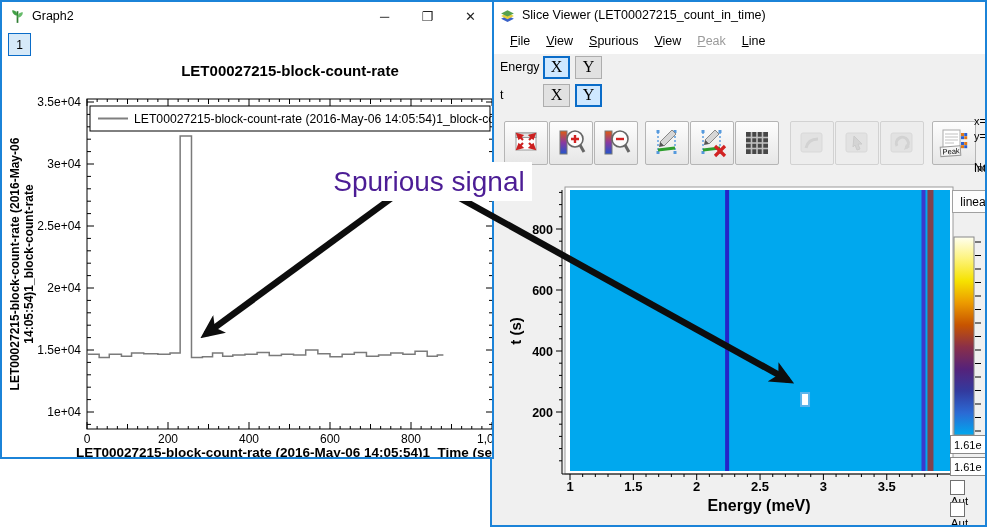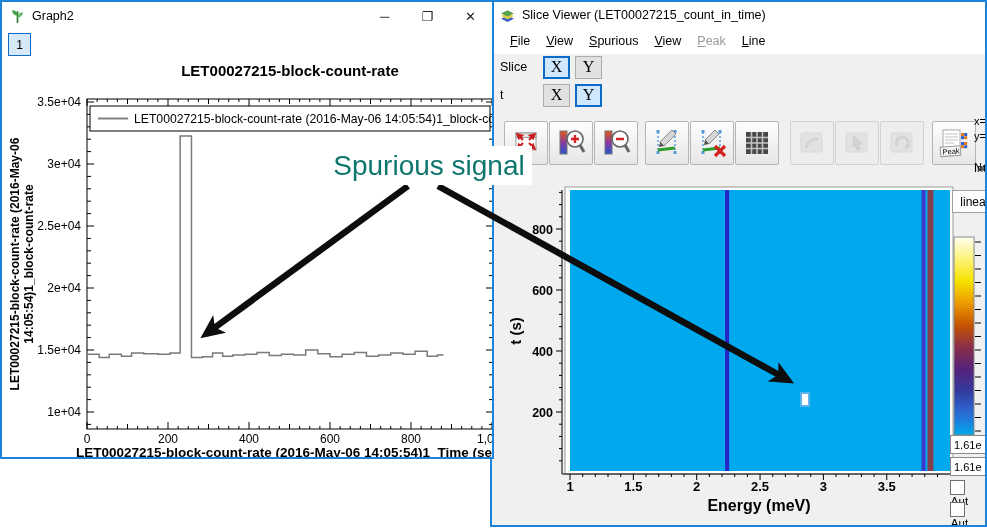--- a/index.html
+++ b/index.html
@@ -43,21 +43,21 @@
   .smallbtn{position:absolute;left:460px;width:46px;height:23px;box-sizing:border-box;background:#fdfdfd;
             border:1px solid #a0a0a0;font-size:12px;display:flex;align-items:center;justify-content:center;}
   .rfield{position:absolute;left:458px;width:42px;height:19px;box-sizing:border-box;background:#fff;
           border:1px solid #8a8a8a;font-size:11px;display:flex;align-items:center;padding-left:3px;white-space:nowrap;}
   .cbrow{position:absolute;left:458px;height:14px;display:flex;align-items:center;font-size:11.5px;white-space:nowrap;flex-direction:column;}
   .cbbox{width:13px;height:13px;background:#fff;border:1px solid #707070;margin-right:4px;flex:0 0 auto;}
   #svsvg{position:absolute;left:0;top:0;pointer-events:none;}
 
   
   #annot{position:absolute;left:0;top:0;width:987px;height:532px;z-index:20;pointer-events:none;}
-  #annot-text{position:absolute;left:326px;top:146px;width:206px;height:39px;background:#fff;color:#0f766e;
+  #annot-text{position:absolute;left:326px;top:162px;width:206px;height:39px;background:#fff;color:#4c1d95;
               font-size:28px;display:flex;align-items:center;justify-content:center;white-space:nowrap;}
 </style>
 </head>
 <body>
 
 <div class="win" id="slice-win">
   <div class="titlebar">
     <svg class="ticon" viewBox="0 0 16 16">
       <path d="M2,11 L8,8 L14,11 L8,14 z" fill="#3a62c8"></path>
       <path d="M2,8.5 L8,5.5 L14,8.5 L8,11.5 z" fill="#e6cf3e"></path>
@@ -68,21 +68,21 @@
   <div class="menubar">
     <span class="menu-item">File</span>
     <span class="menu-item">View</span>
     <span class="menu-item">Spurious</span>
     <span class="menu-item">View</span>
     <span class="menu-item disabled">Peak</span>
     <span class="menu-item">Line</span>
   </div>
 
   <div class="dimrow" style="top:53px;">
-    <span style="width:43px;">Slice</span>
+    <span style="width:43px;">Energy</span>
     <span class="xybtn active">X</span>
     <span class="xybtn">Y</span>
   </div>
   <div class="dimrow" style="top:81px;">
     <span style="width:43px;">t</span>
     <span class="xybtn">X</span>
     <span class="xybtn active">Y</span>
   </div>
 
   <div class="tb" style="left:12px;">

